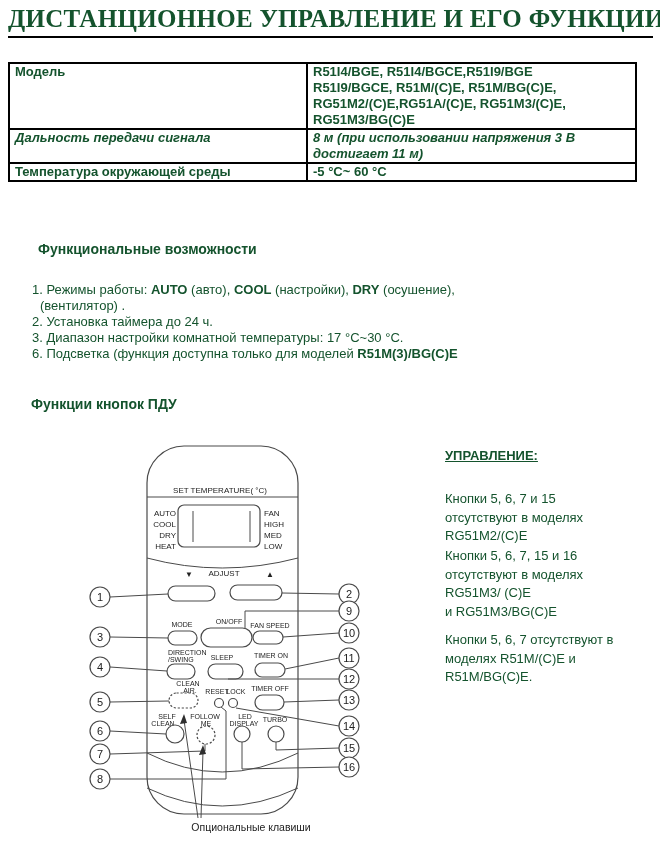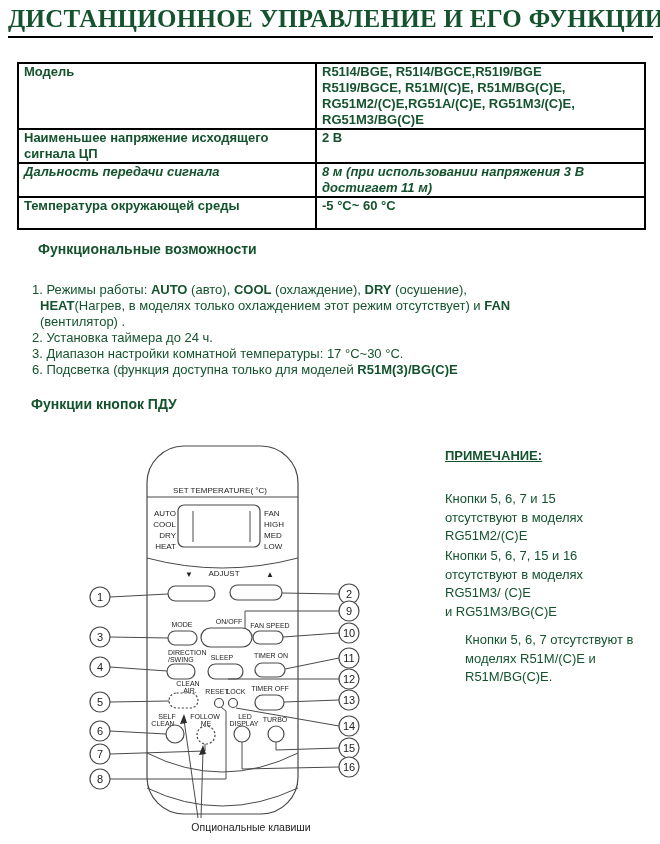--- a/index.html
+++ b/index.html
@@ -1,33 +1,33 @@
 <!DOCTYPE html>
 <html><head>
 <meta charset="utf-8">
 <style>
   html,body{margin:0;padding:0;background:#fff;}
   .page{position:relative;width:660px;height:844px;background:#fff;overflow:hidden;
         font-family:"Liberation Sans",sans-serif;color:#14532d;padding-left:48px;}
   .title{position:absolute;left:8px;top:5px;width:645px;margin:0;
          font-family:"Liberation Serif",serif;font-weight:bold;font-size:25px;
          letter-spacing:.3px;white-space:nowrap;border-bottom:2px solid #000;padding-bottom:3px;}
-  table.spec{position:absolute;left:17px;top:62px;width:629px;border-collapse:collapse;
+  table.spec{position:absolute;left:8px;top:62px;width:629px;border-collapse:collapse;
          font-size:13px;font-weight:bold;line-height:16px;table-layout:fixed;}
   table.spec td{border:2px solid #000;padding:0 5px;vertical-align:top;}
   td.lbl{width:286px;}
   .pre{white-space:pre-line;}
   .feat-head{position:absolute;left:38px;top:241px;margin:0;font-size:14px;font-weight:bold;}
   .feat-list{position:absolute;left:32px;top:282px;width:480px;font-size:13px;line-height:16px;}
   .feat-cont{padding-left:8px;}
   .btn-head{position:absolute;left:31px;top:396px;margin:0;font-size:14px;font-weight:bold;}
   .note{position:absolute;left:445px;top:447px;width:210px;font-size:13px;line-height:18.5px;}
   .note-head{font-weight:bold;text-decoration:underline;margin:0 0 0 0;}
   .note p{margin:0;white-space:pre-line;position:absolute;left:0;}
-  .note .p1{top:43px;} .note .p2{top:100px;} .note .p3{top:184px;margin-left:20px;}
+  .note .p1{top:43px;} .note .p2{top:100px;} .note .p3{top:184px;}
   .diagram{position:absolute;left:85px;top:440px;}
   svg text{font-family:"Liberation Sans",sans-serif;fill:#222;}
   .rl{font-size:7px;}   
   .lcd{font-size:8px;}
   .co{font-size:11px;}  
   .cap{font-size:10.5px;}
   .stk{fill:none;stroke:#4a4a4a;stroke-width:1.2;}
   .thin{fill:none;stroke:#4a4a4a;stroke-width:1;}
   .btn{fill:#fff;stroke:#4a4a4a;stroke-width:1.2;}
   .dash{stroke-dasharray:2.2,1.8;}
@@ -41,50 +41,45 @@
 
   <table class="spec">
     <tbody>
         <tr style="height:64px;">
       <td class="lbl">Модель</td>
       <td class="pre">R51I4/BGE, R51I4/BGCE,R51I9/BGE
 R51I9/BGCE, R51M/(C)E, R51M/BG(C)E,
 RG51M2/(C)E,RG51A/(C)E, RG51M3/(C)E,
 RG51M3/BG(C)E</td>
     </tr>
-    <tr style="height:33px;">
-      <td class="lbl">Наименьшее напряжение исходящего сигнала ЦП</td>
-      <td>2 В</td>
-    </tr>
     <tr style="height:33px;font-style:italic;">
       <td class="lbl">Дальность передачи сигнала</td>
       <td>8 м (при использовании напряжения 3 В достигает 11 м)</td>
     </tr>
-    <tr style="height:32px;">
+    <tr style="height:18px;">
       <td class="lbl">Температура окружающей среды</td>
       <td>-5 °C~ 60 °C</td>
     </tr>
   </tbody>
     </table>
 
   <h2 class="feat-head">Функциональные возможности</h2>
 
   <div class="feat-list">
-    <div class="feat-line"><span>1. Режимы работы: </span><b>AUTO</b><span> (авто), </span><b>COOL</b><span> (охлаждение), </span><b>DRY</b><span> (осушение),</span></div>
-    <div class="feat-line feat-cont"><b>HEAT</b><span>(Нагрев, в моделях только охлаждением этот режим отсутствует) и </span><b>FAN</b></div>
+    <div class="feat-line"><span>1. Режимы работы: </span><b>AUTO</b><span> (авто), </span><b>COOL</b><span> (настройки), </span><b>DRY</b><span> (осушение),</span></div>
     <div class="feat-line feat-cont"><span>(вентилятор) .</span></div>
     <div class="feat-line"><span>2. Установка таймера до 24 ч.</span></div>
     <div class="feat-line"><span>3. Диапазон настройки комнатной температуры: 17 °C~30 °C.</span></div>
     <div class="feat-line"><span>6. Подсветка (функция доступна только для моделей </span><b>R51M(3)/BG(C)E</b></div>
   </div>
 
   <h2 class="btn-head">Функции кнопок ПДУ</h2>
 
   <div class="note">
-    <p class="note-head">ПРИМЕЧАНИЕ:</p>
+    <p class="note-head">УПРАВЛЕНИЕ:</p>
     <p class="p1">Кнопки 5, 6, 7 и 15
 отсутствуют в моделях
 RG51M2/(C)E</p>
     <p class="p2">Кнопки 5, 6, 7, 15 и 16
 отсутствуют в моделях
 RG51M3/ (C)E
 и RG51M3/BG(C)E</p>
     <p class="p3">Кнопки 5, 6, 7 отсутствуют в
 моделях R51M/(C)E и
 R51M/BG(C)E.</p>

